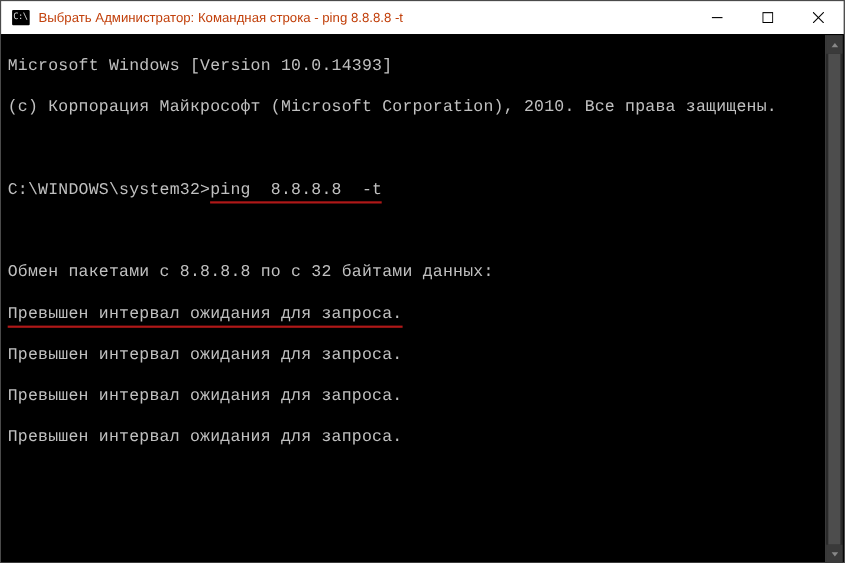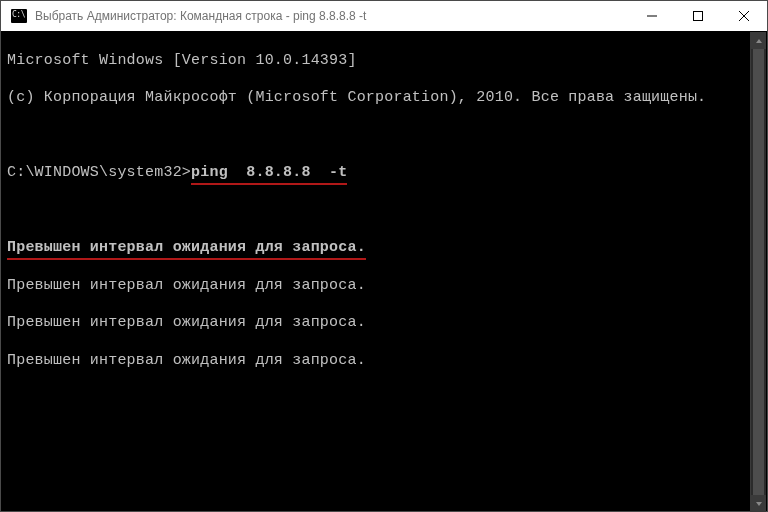--- a/index.html
+++ b/index.html
@@ -7,21 +7,21 @@
   .window {
     width: 768px; height: 512px;
     border: 1px solid #4a4a4a;
     display: flex; flex-direction: column;
     background: #000;
   }
   .titlebar {
     height: 30px;
     background: #fff;
     display: flex; align-items: center;
-    color: #737373;
+    color: #c2410c;
     user-select: none;
   }
   .titlebar .icon-slot {
     width: 20px; height: 20px;
     margin: 0 6px 0 8px;
     display: flex; align-items: center; justify-content: center;
   }
   .titlebar .icon-slot .cmd-icon {
     width: 16px; height: 14px;
     background: #000;
@@ -56,21 +56,20 @@
     font: 15px/1.25 Consolas, "Courier New", monospace;
     padding: 2px 6px;
     white-space: pre;
     overflow: hidden;
     letter-spacing: 0.2px;
   }
   .terminal .line { display: block; }
   .underlined {
     position: relative;
     display: inline-block;
-    font-weight: bold;
   }
   .underlined::after {
     content: "";
     position: absolute;
     left: 0;
     bottom: -2px;
     height: 2px;
     background: #b01818;
     width: var(--uw, 100%);
   }
@@ -129,20 +128,21 @@
       </div>
     </div>
   </div>
 
   <div class="terminal">
 <span class="line">Microsoft Windows [Version 10.0.14393]</span>
 <span class="line">(c) Корпорация Майкрософт (Microsoft Corporation), 2010. Все права защищены.</span>
 <span class="line"> </span>
 <span class="line"><span>C:\WINDOWS\system32&gt;</span><span class="underlined" style="--uw:100%">ping  8.8.8.8  -t</span></span>
 <span class="line"> </span>
+<span class="line">Обмен пакетами с 8.8.8.8 по с 32 байтами данных:</span>
 <span class="line"><span class="underlined" style="--uw:100%">Превышен интервал ожидания для запроса.</span></span>
 <span class="line">Превышен интервал ожидания для запроса.</span>
 <span class="line">Превышен интервал ожидания для запроса.</span>
 <span class="line">Превышен интервал ожидания для запроса.</span>
   </div>
 
   <div class="scrollbar">
     <div class="sb-btn">
       <svg viewBox="0 0 8 8">
           <polygon points="4,2 7,6 1,6"></polygon>

